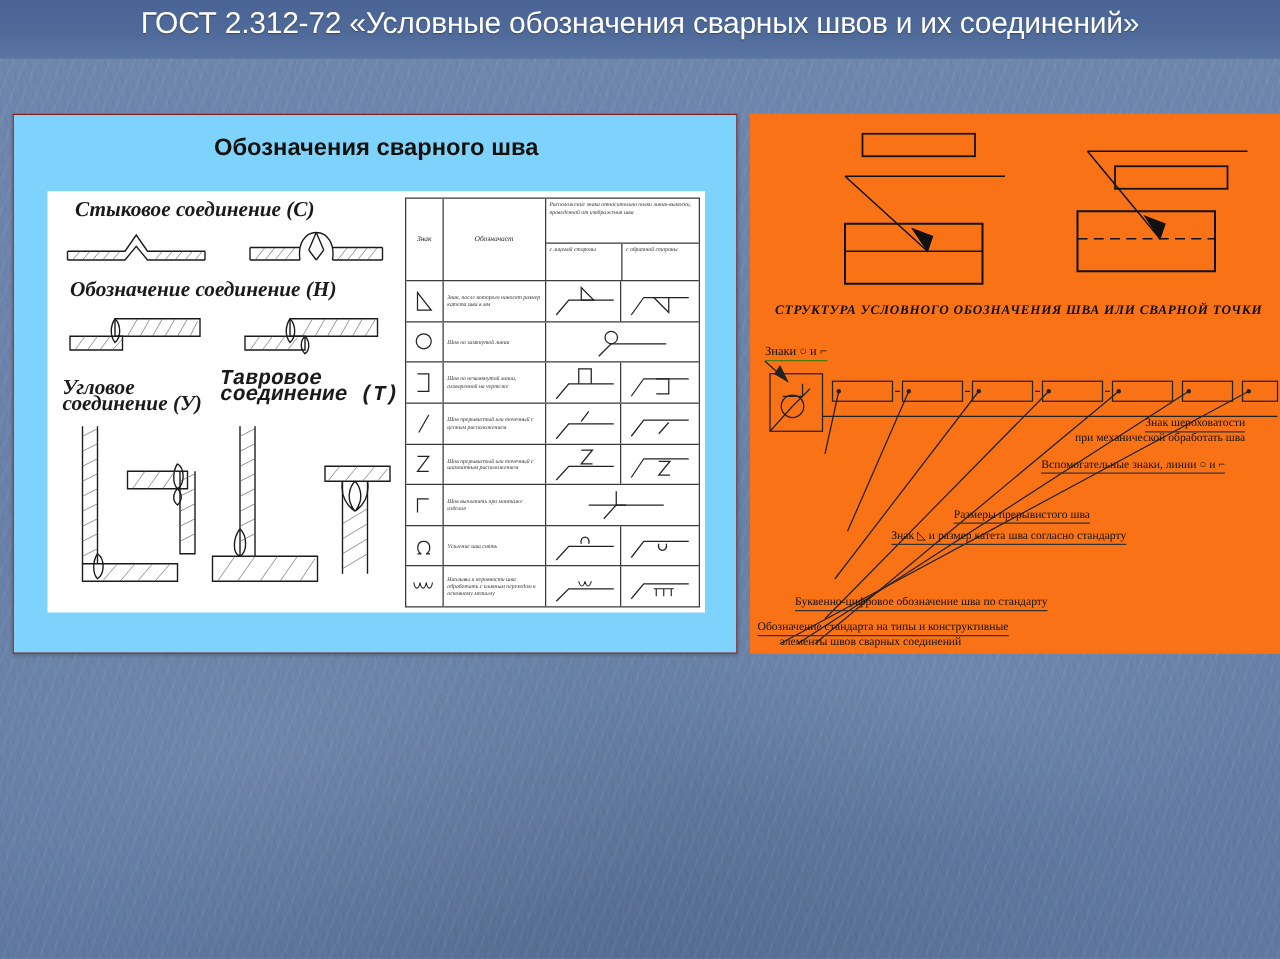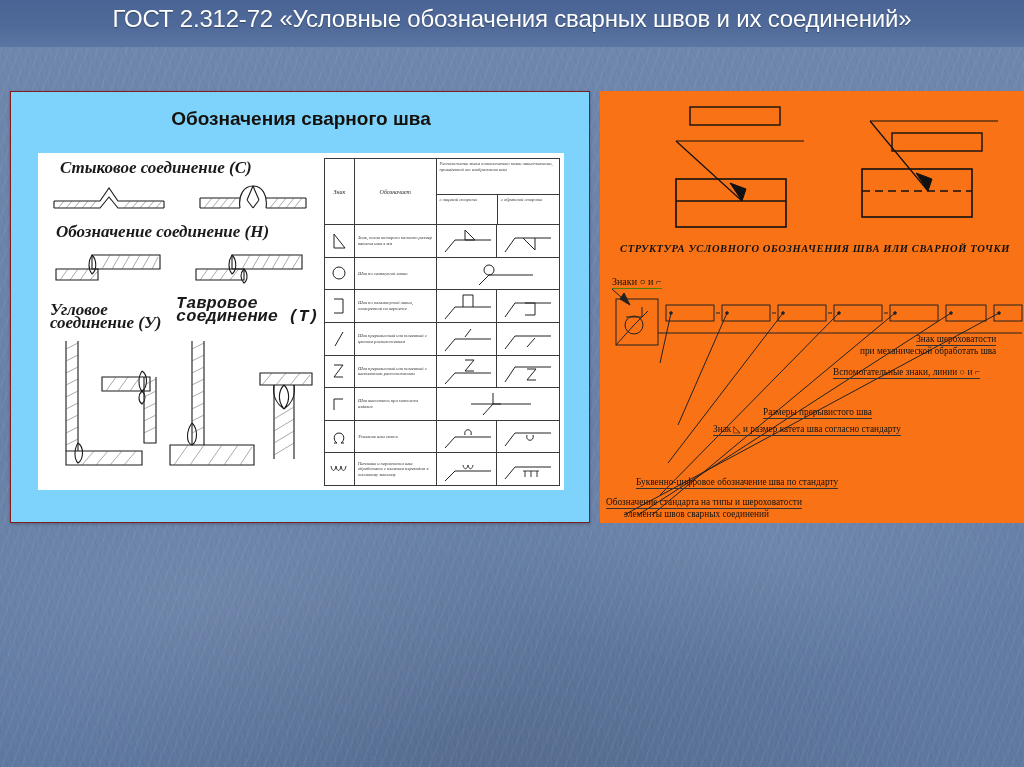--- a/index.html
+++ b/index.html
@@ -512,16 +512,16 @@
   <div class="callout" style="left:113px; top:333px;">
     <span class="u">Знак ◺ и размер катета шва согласно стандарту</span>
   </div>
 
 
   <div class="callout" style="left:36px; top:386px;">
     <span class="u">Буквенно-цифровое обозначение шва по стандарту</span>
   </div>
 
   <div class="callout" style="left:6px; top:406px;">
-    <span class="u">Обозначение стандарта на типы и шероховатости</span><br>
+    <span class="u">Обозначение стандарта на типы и конструктивные</span><br>
     <span style="margin-left:18px; display:inline-block;">элементы швов сварных соединений</span>
   </div>
 </div>
 
 </body></html>

